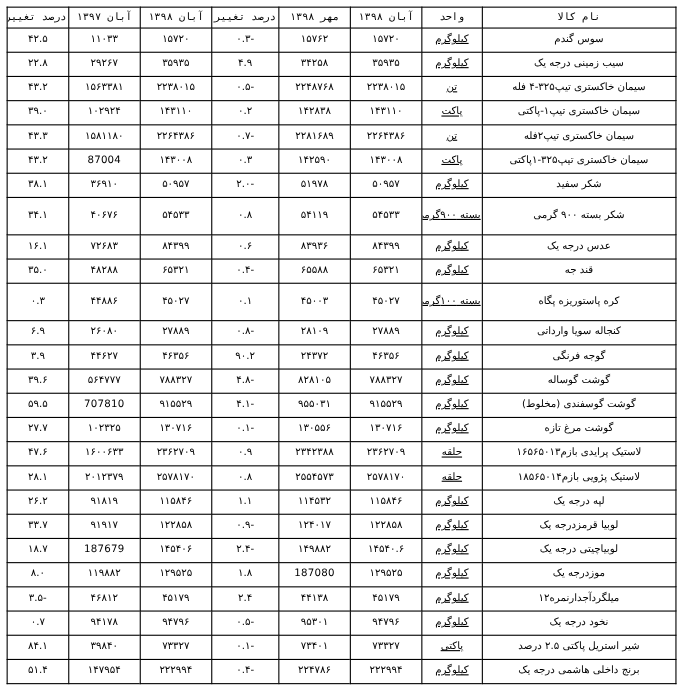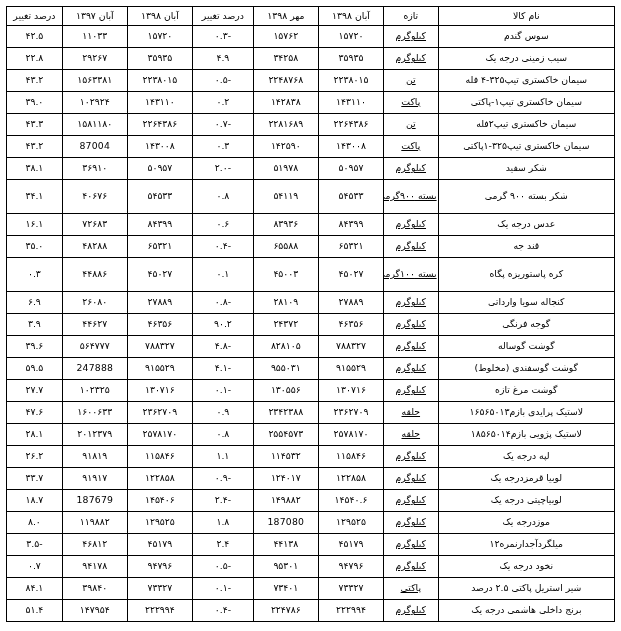--- a/index.html
+++ b/index.html
@@ -35,20 +35,21 @@
     text-align: center;
     vertical-align: middle;
     font-weight: normal;
     white-space: nowrap;
     overflow: hidden;
   }
   thead td {
     font-weight: bold;
     font-size: 9.3px;
     height: 16px;
+    font-family: Liberation Mono, monospace;
   }
   tbody td {
     height: 19px;
   }
   td.name-cell {
     text-align: right;
     padding-right: 5px;
     font-size: 9.3px;
     margin-top: 23px;
   }
@@ -83,21 +84,21 @@
       <col class="c-aban98">
       <col class="c-mehr98">
       <col class="c-chg1">
       <col class="c-aban99">
       <col class="c-aban97">
       <col class="c-chg2">
     </colgroup>
     <thead>
       <tr>
         <td>نام کالا</td>
-        <td>تازه</td>
+        <td>واحد</td>
         <td>آبان ۱۳۹۸</td>
         <td>مهر ۱۳۹۸</td>
         <td>درصد تغییر</td>
         <td>آبان ۱۳۹۸</td>
         <td>آبان ۱۳۹۷</td>
         <td>درصد تغییر</td>
       </tr>
     </thead>
     <tbody id="tbody">
         <tr>
@@ -240,21 +241,21 @@
           <td class="num">۵۶۴۷۷۷</td>
           <td class="num">۳۹.۶</td>
         </tr>
         <tr>
           <td class="name-cell">گوشت گوسفندی (مخلوط)</td>
           <td class="unit-cell">کیلوگرم</td>
           <td class="num">۹۱۵۵۲۹</td>
           <td class="num">۹۵۵۰۳۱</td>
           <td class="num">-۴.۱</td>
           <td class="num">۹۱۵۵۲۹</td>
-          <td class="num">247888</td>
+          <td class="num">707810</td>
           <td class="num">۵۹.۵</td>
         </tr>
         <tr>
           <td class="name-cell">گوشت مرغ تازه</td>
           <td class="unit-cell">کیلوگرم</td>
           <td class="num">۱۳۰۷۱۶</td>
           <td class="num">۱۳۰۵۵۶</td>
           <td class="num">-۰.۱</td>
           <td class="num">۱۳۰۷۱۶</td>
           <td class="num">۱۰۲۳۲۵</td>

